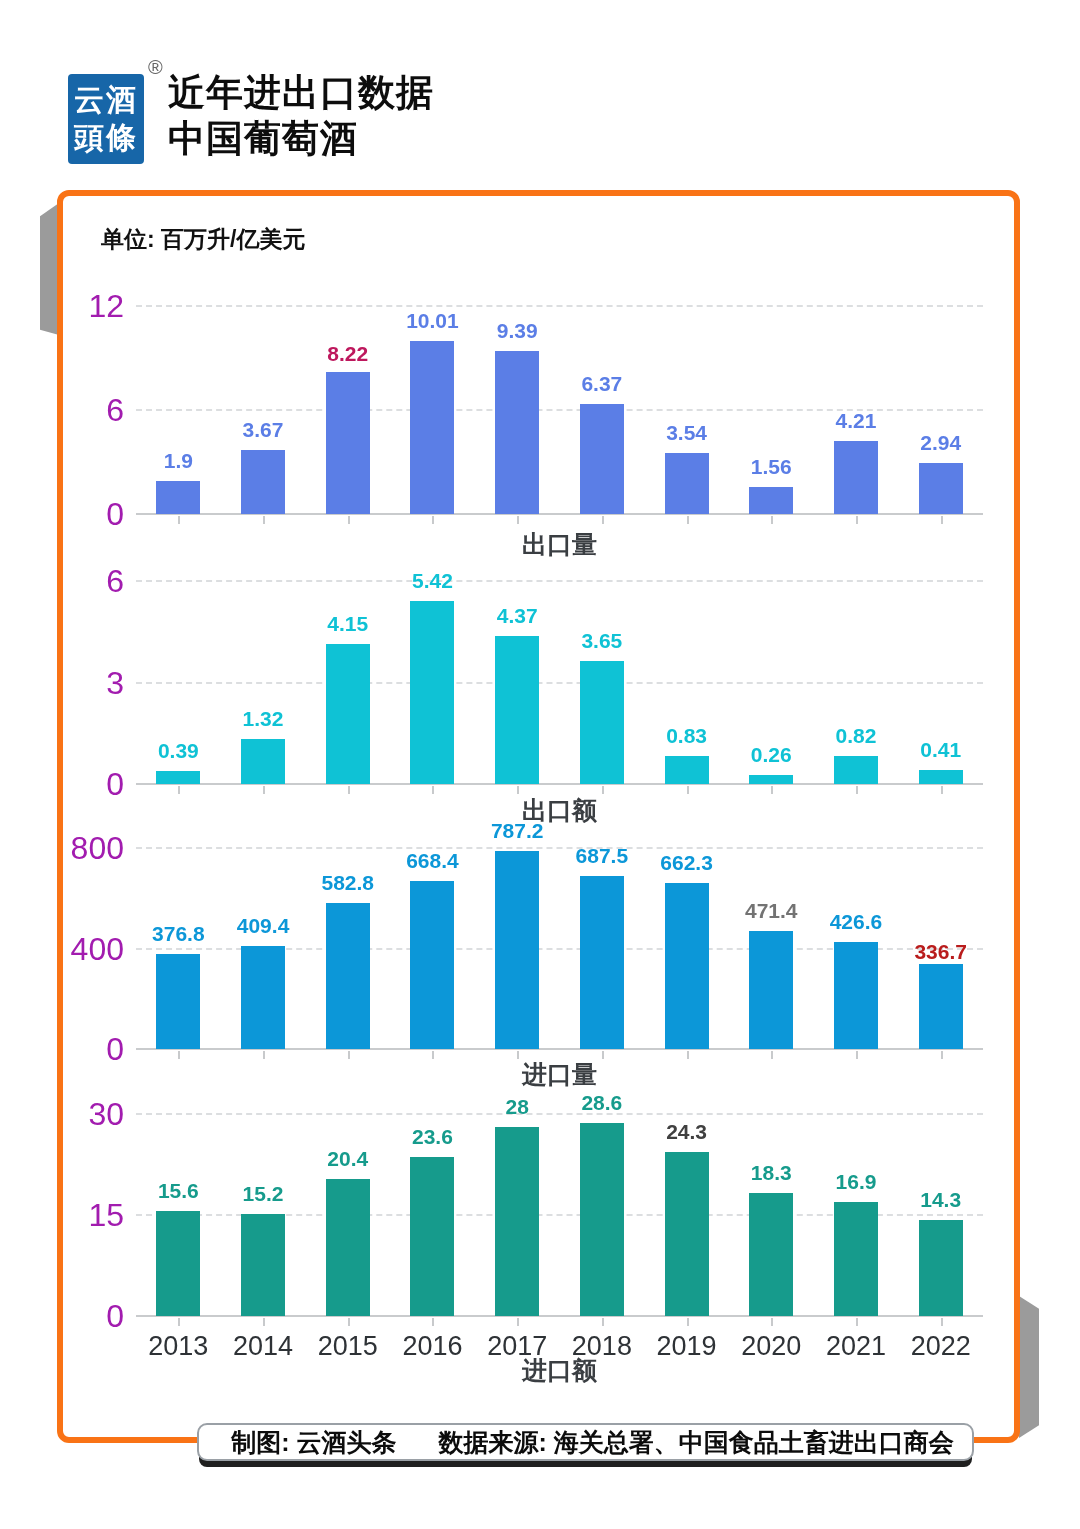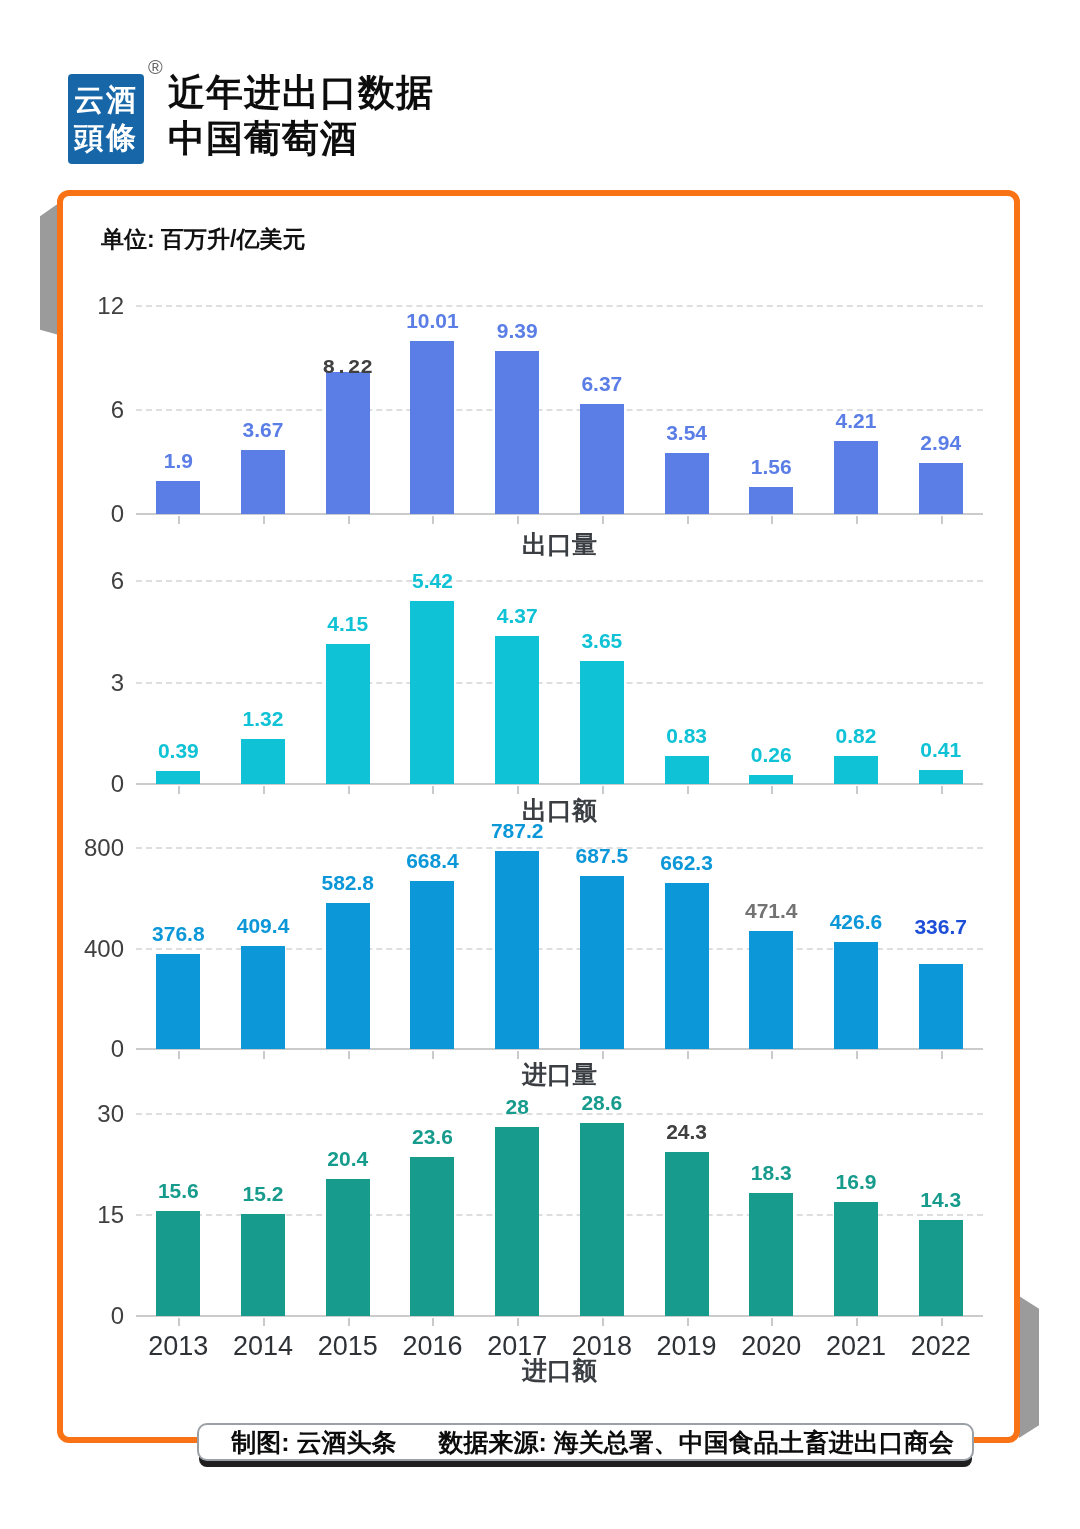--- a/index.html
+++ b/index.html
@@ -28,21 +28,21 @@
 
   
   .chart { position:absolute; left:73px; width:847px; }
   .chart-0 { top:110px; height:208px; }
   .chart-1 { top:385px; height:203px; }
   .chart-2 { top:652px; height:201px; }
   .chart-3 { top:918px; height:202px; }
   .gridline { position:absolute; left:0; right:0; height:0; border-top:2px dashed #dcdee0; }
   .baseline { position:absolute; left:0; right:0; bottom:-1px; height:2px; background:#c9cbcd; }
   .ylab { position:absolute; left:-70px; width:58px; height:28px; line-height:28px;
-    text-align:right; font-size:24px; color:#404040; }
+    text-align:right; font-size:32px; color:#a21caf; }
   .cols { position:absolute; inset:0; display:flex; }
   .col { flex:1; position:relative; height:100%; }
   .bar { position:absolute; bottom:0; left:50%; transform:translateX(-50%); width:44px; }
   .val { position:absolute; left:50%; transform:translateX(-50%); white-space:nowrap;
     font-size:21px; font-weight:700; }
   .tick { position:absolute; bottom:-10px; left:50%; width:2px; height:8px; background:#c8cacc; }
   .xlab { position:absolute; bottom:-46px; width:100%; text-align:center;
     font-size:27px; color:#2e3236; }
   .chart-title { position:absolute; left:73px; width:847px; text-align:center;
     font-size:25px; font-weight:700; color:#3a3e42; }
@@ -91,21 +91,21 @@
               <div class="val" style="bottom: 40.9333px; color: rgb(91, 126, 230);">1.9</div>
               <div class="tick"></div>
             </div>
             <div class="col">
               <div class="bar" style="height: 63.6133px; background: rgb(91, 126, 230);"></div>
               <div class="val" style="bottom: 71.6133px; color: rgb(91, 126, 230);">3.67</div>
               <div class="tick"></div>
             </div>
             <div class="col">
               <div class="bar" style="height: 142.48px; background: rgb(91, 126, 230);"></div>
-              <div class="val" style="bottom: 135px; color: #404040; font-family: Liberation Mono, monospace;">8.22</div>
+              <div class="val" style="bottom: 148px; color: #be185d;">8.22</div>
               <div class="tick"></div>
             </div>
             <div class="col">
               <div class="bar" style="height: 173.507px; background: rgb(91, 126, 230);"></div>
               <div class="val" style="bottom: 181.507px; color: rgb(91, 126, 230);">10.01</div>
               <div class="tick"></div>
             </div>
             <div class="col">
               <div class="bar" style="height: 162.76px; background: rgb(91, 126, 230);"></div>
               <div class="val" style="bottom: 170.76px; color: rgb(91, 126, 230);">9.39</div>
@@ -248,21 +248,21 @@
               <div class="val" style="bottom: 126.439px; color: #737373; margin-top: 16px;">471.4</div>
               <div class="tick"></div>
             </div>
             <div class="col">
               <div class="bar" style="height: 107.183px; background: rgb(12, 151, 216);"></div>
               <div class="val" style="bottom: 115.183px; color: rgb(12, 151, 216);">426.6</div>
               <div class="tick"></div>
             </div>
             <div class="col">
               <div class="bar" style="height: 84.5959px; background: rgb(12, 151, 216);"></div>
-              <div class="val" style="bottom: 110px; color: #1d4ed8;">336.7</div>
+              <div class="val" style="bottom: 85px; color: #b91c1c;">336.7</div>
               <div class="tick"></div>
             </div>
           </div>
         </div>
         <div class="chart-title title-2">进口量</div>
         <div class="chart chart-3">
           <div class="gridline" style="top: -1px;"></div>
           <div class="gridline" style="top: calc(50% - 1px);"></div>
           <div class="baseline"></div>
           <div class="ylab" style="top: 188px;">0</div>

